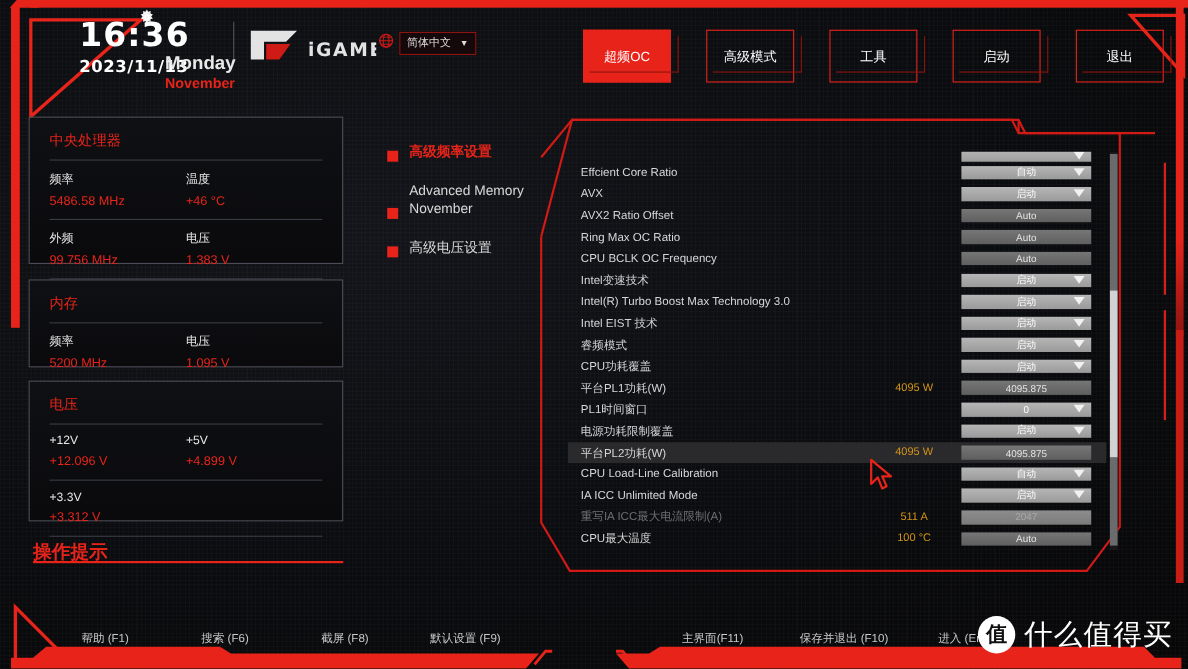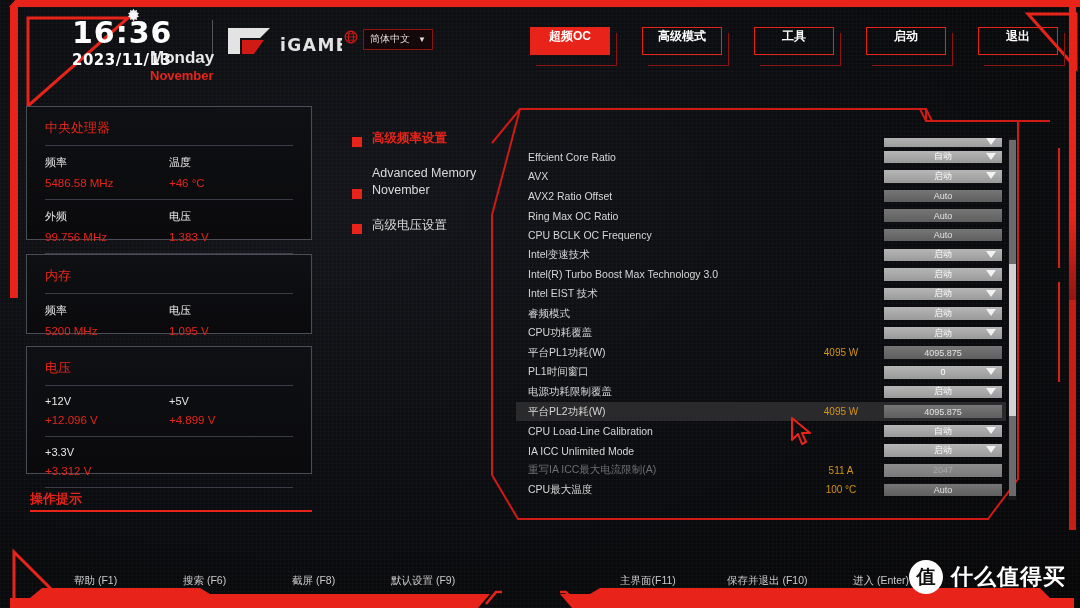--- a/index.html
+++ b/index.html
@@ -84,23 +84,23 @@
     position: absolute; left: 363px; top: 29px;
     border: 1px solid #8d1410; background: #15080a;
     padding: 2px 6px 3px 6px; display: flex; align-items: center; gap: 8px;
   }
   .lang-label { color: #ddd; font-size: 10px; }
   .lang-caret { color: #ddd; font-size: 8px; }
   .globe-icon { position: absolute; left: 344px; top: 30px; width: 14px; height: 14px; }
 
   .nav { position: absolute; left: 530px; top: 27px; display: flex; gap: 32px; }
   .nav-btn {
-    position: relative; width: 80px; height: 28px;
-    display: flex; justify-content: center;
-    border: 1px solid #e8241a; color: #fff; font-size: 12px; font-weight: bold;
+    position: relative; width: 80px; height: 48px;
+    display: flex; align-items: center; justify-content: center;
+    border: 1px solid #e8241a; color: #fff; font-size: 12px; font-weight: normal;
     background: transparent;
   }
   .nav-btn.active { background: #e8241a; border-color: #e8241a; }
   .nav-btn::after {
     content: ""; position: absolute; left: 5px; top: 5px;
     width: 80px; height: 32px; border-right: 1px solid #8d1410;
     border-bottom: 1px solid #8d1410; pointer-events: none;
   }
 
   
@@ -110,21 +110,21 @@
     border: 1px solid #4a4d55;
     padding: 12px 18px 8px 18px;
   }
   .card-title { font-size: 13px; font-weight: normal; color: #e8241a; margin-bottom: 8px; }
   .card-hr { height: 1px; background: #3a3d45; margin: 0 0 9px 0; }
   .kv-row { display: flex; }
   .kv { width: 133px; }
   .kv-k { font-size: 11px; color: #e7e7e7; margin-bottom: 7px; }
   .kv-v { font-size: 11.5px; color: #e8241a; }
 
-  .hint-title { position: absolute; left: 30px; top: 490px; font-size: 13px; color: #e8241a; font-weight: bold; }
+  .hint-title { position: absolute; left: 30px; top: 490px; font-size: 17px; color: #e8241a; font-weight: bold; }
   .hint-line { position: absolute; left: 30px; top: 510px; width: 282px; height: 2px; background: #e8241a; }
 
   
   .menu { position: absolute; left: 352px; top: 130px; width: 140px; }
   .menu-item { display: flex; gap: 10px; margin-bottom: 18px; align-items: flex-end; }
   .menu-sq { width: 10px; height: 10px; background: #e8241a; flex: 0 0 10px; margin-top: 3px; }
   .menu-label { font-size: 12.5px; color: #d9d9d9; line-height: 1.35; }
   .menu-item.active .menu-label { color: #e8241a; font-weight: bold; }
 
   
@@ -140,21 +140,21 @@
   .srow.sel { background: #2a2a2c; }
   .srow-label {
     flex: 1; font-size: 10.5px; color: #d6d6d6; padding-left: 12px;
     white-space: nowrap;
   }
   .srow-label.dim { color: #6e6e70; }
   .srow-cur {
     width: 86px; text-align: center; font-size: 10px; color: #d39316;
   }
   .ctrl {
-    width: 118px; height: 12.5px; margin-right: 4px;
+    width: 118px; height: 12.5px; margin-right: 14px;
     display: flex; align-items: center; justify-content: center;
     position: relative;
   }
   .ctrl.dd { background: linear-gradient(180deg,#b6b6b6,#9a9a9a); }
   .ctrl.fld { background: linear-gradient(180deg,#767676,#5f5f5f); }
   .ctrl.dim { background: linear-gradient(180deg,#8d8d8d,#7b7b7b); }
   .ctrl-text { font-size: 9px; color: #fff; }
   .ctrl.fld .ctrl-text { color: #e4e4e4; }
   .ctrl.dim .ctrl-text { color: #a9a9a9; }
   .ctrl .caret {
@@ -176,21 +176,21 @@
   
   .fkeys { position: absolute; bottom: 0; left: 0; width: 1080px; height: 74px; }
   .fkey { position: absolute; font-size: 10.5px; color: #c9c9c9; }
 
   .watermark { position: absolute; right: 14px; bottom: 14px; display: flex; align-items: center; gap: 8px; }
   .wm-badge {
     width: 34px; height: 34px; border-radius: 50%; background: #fff;
     display: flex; align-items: center; justify-content: center;
     font-size: 19px; color: #111; font-weight: bold;
   }
-  .wm-text { font-size: 22px; font-weight: bold; color: #fff; letter-spacing: 1px; }
+  .wm-text { font-size: 26px; font-weight: normal; color: #fff; letter-spacing: 1px; }
 </style>
 </head>
 <body>
 
 <div id="root">
 
   <div class="frame-top"></div>
   <div class="frame-top-skew"></div>
   <div class="frame-left"></div>
   <div class="frame-right"></div>

